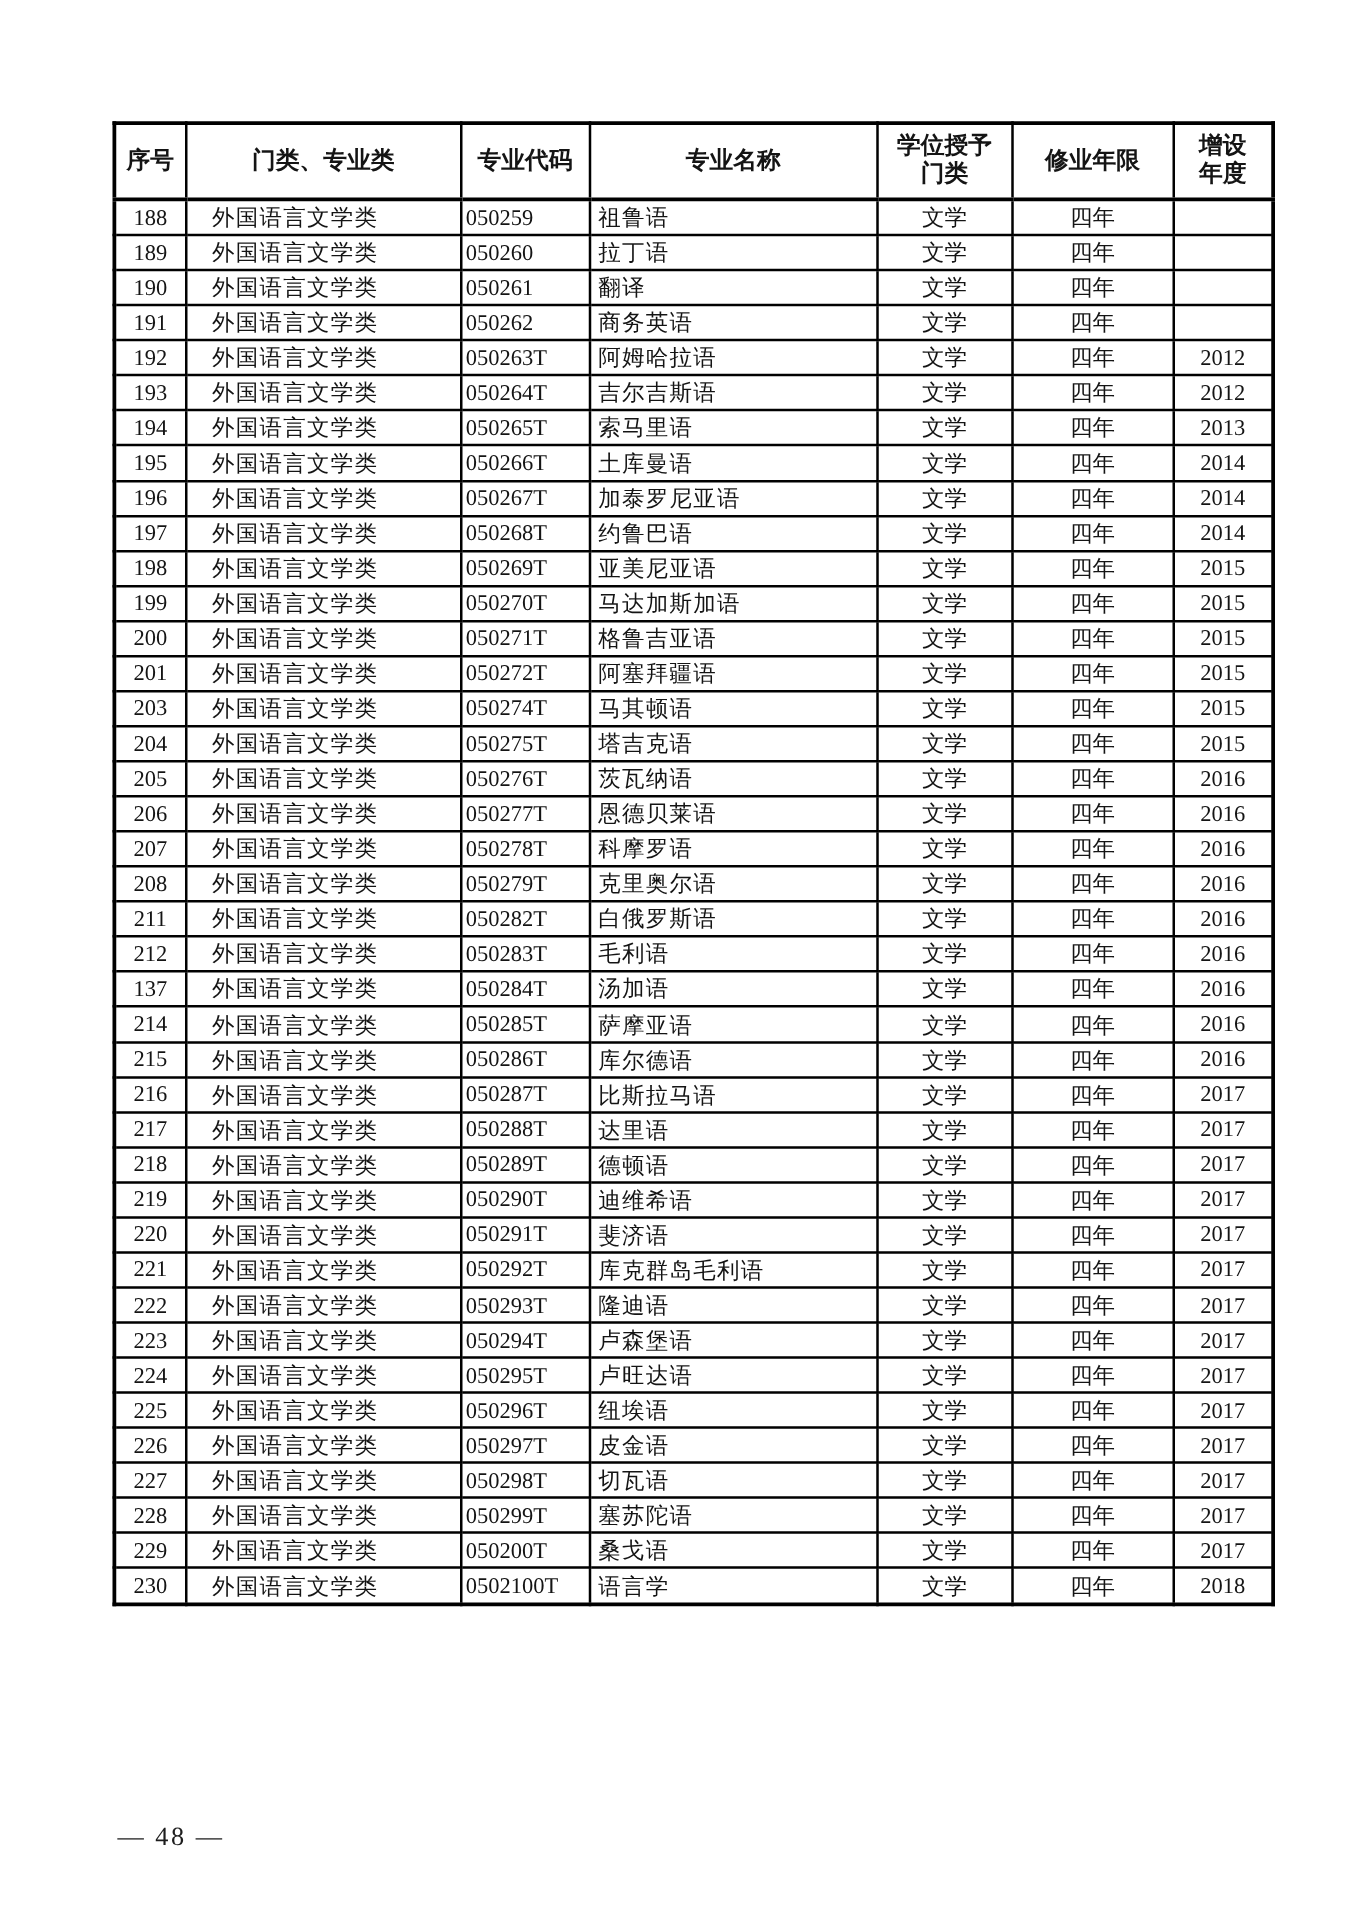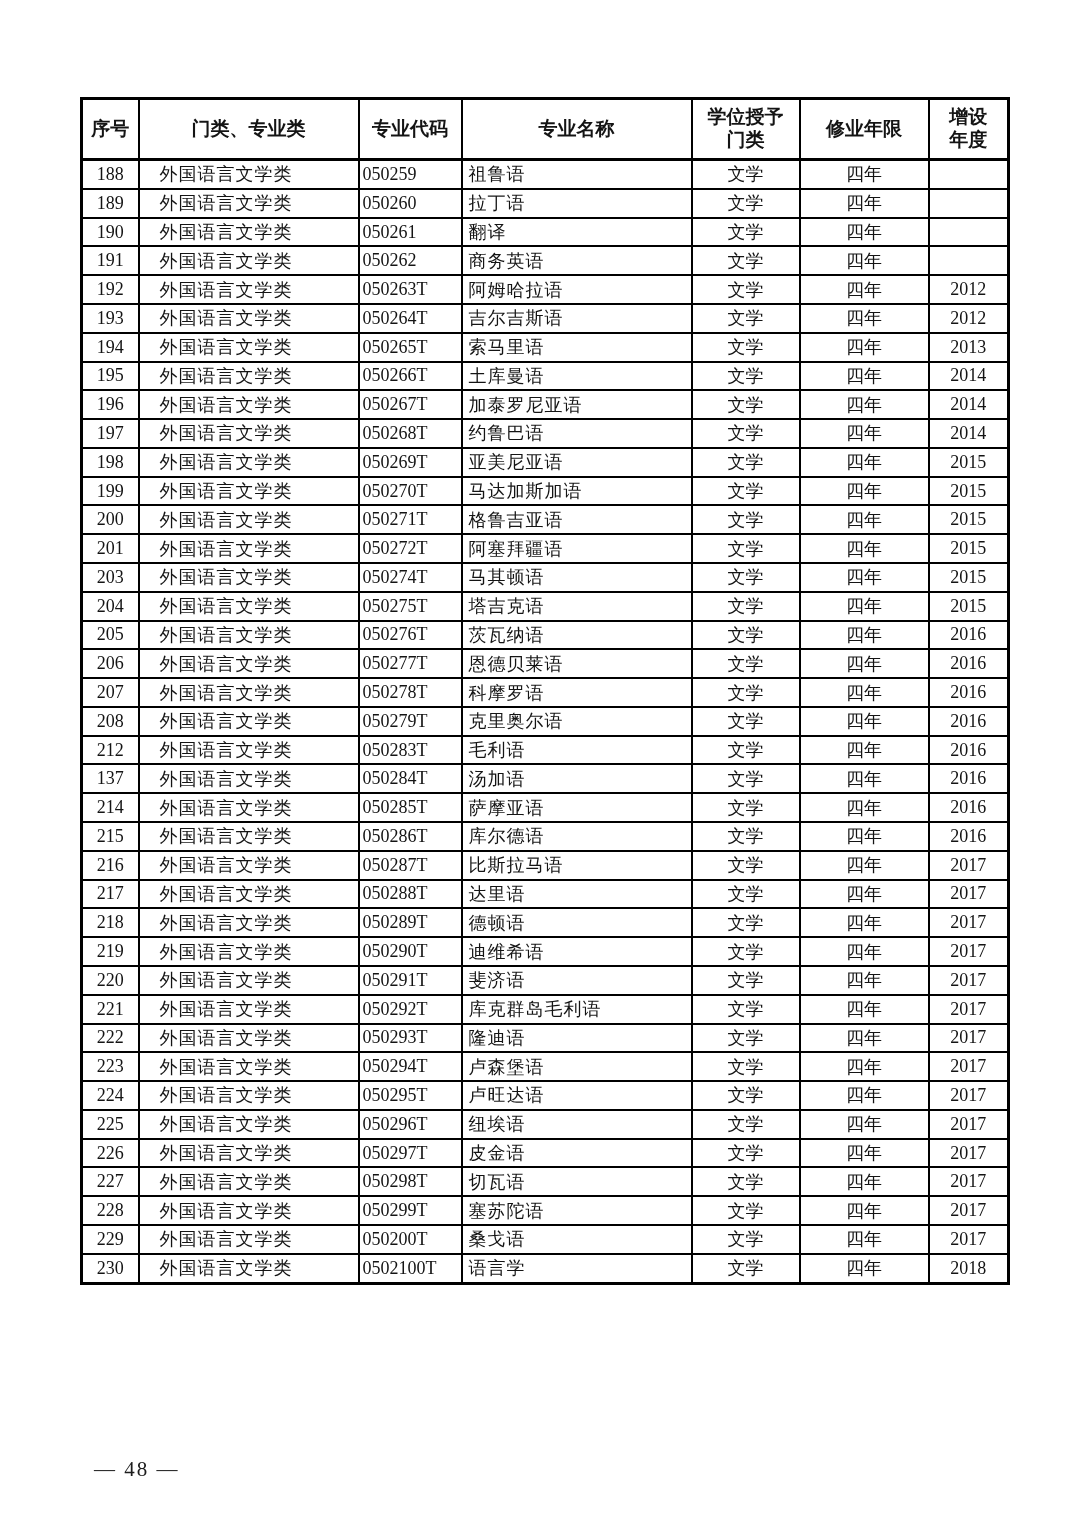--- a/index.html
+++ b/index.html
@@ -6,21 +6,21 @@
   body {
     width: 1080px;
     height: 1528px;
     background: #ffffff;
     position: relative;
     font-family: "Liberation Serif", "DejaVu Serif", serif;
     color: #141414;
   }
   .doc-table {
     position: absolute;
-    left: 80px;
+    left: 90px;
     top: 97px;
     width: 927px;
     height: 1188px;
     border-collapse: collapse;
     table-layout: fixed;
     border: 3px solid #000;
   }
   .doc-table th,
   .doc-table td {
     border: 2px solid #000;
@@ -261,20 +261,29 @@
       <tr>
         <td>208</td>
         <td>外国语言文学类</td>
         <td>050279T</td>
         <td>克里奥尔语</td>
         <td>文学</td>
         <td>四年</td>
         <td>2016</td>
       </tr>
       <tr>
+        <td>211</td>
+        <td>外国语言文学类</td>
+        <td>050282T</td>
+        <td>白俄罗斯语</td>
+        <td>文学</td>
+        <td>四年</td>
+        <td>2016</td>
+      </tr>
+      <tr>
         <td>212</td>
         <td>外国语言文学类</td>
         <td>050283T</td>
         <td>毛利语</td>
         <td>文学</td>
         <td>四年</td>
         <td>2016</td>
       </tr>
       <tr>
         <td>137</td>

